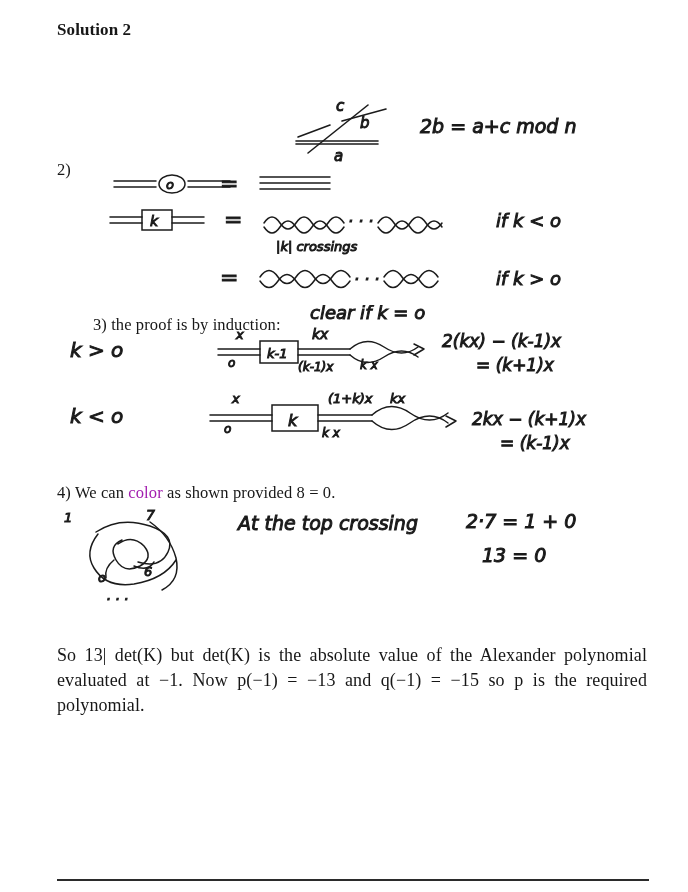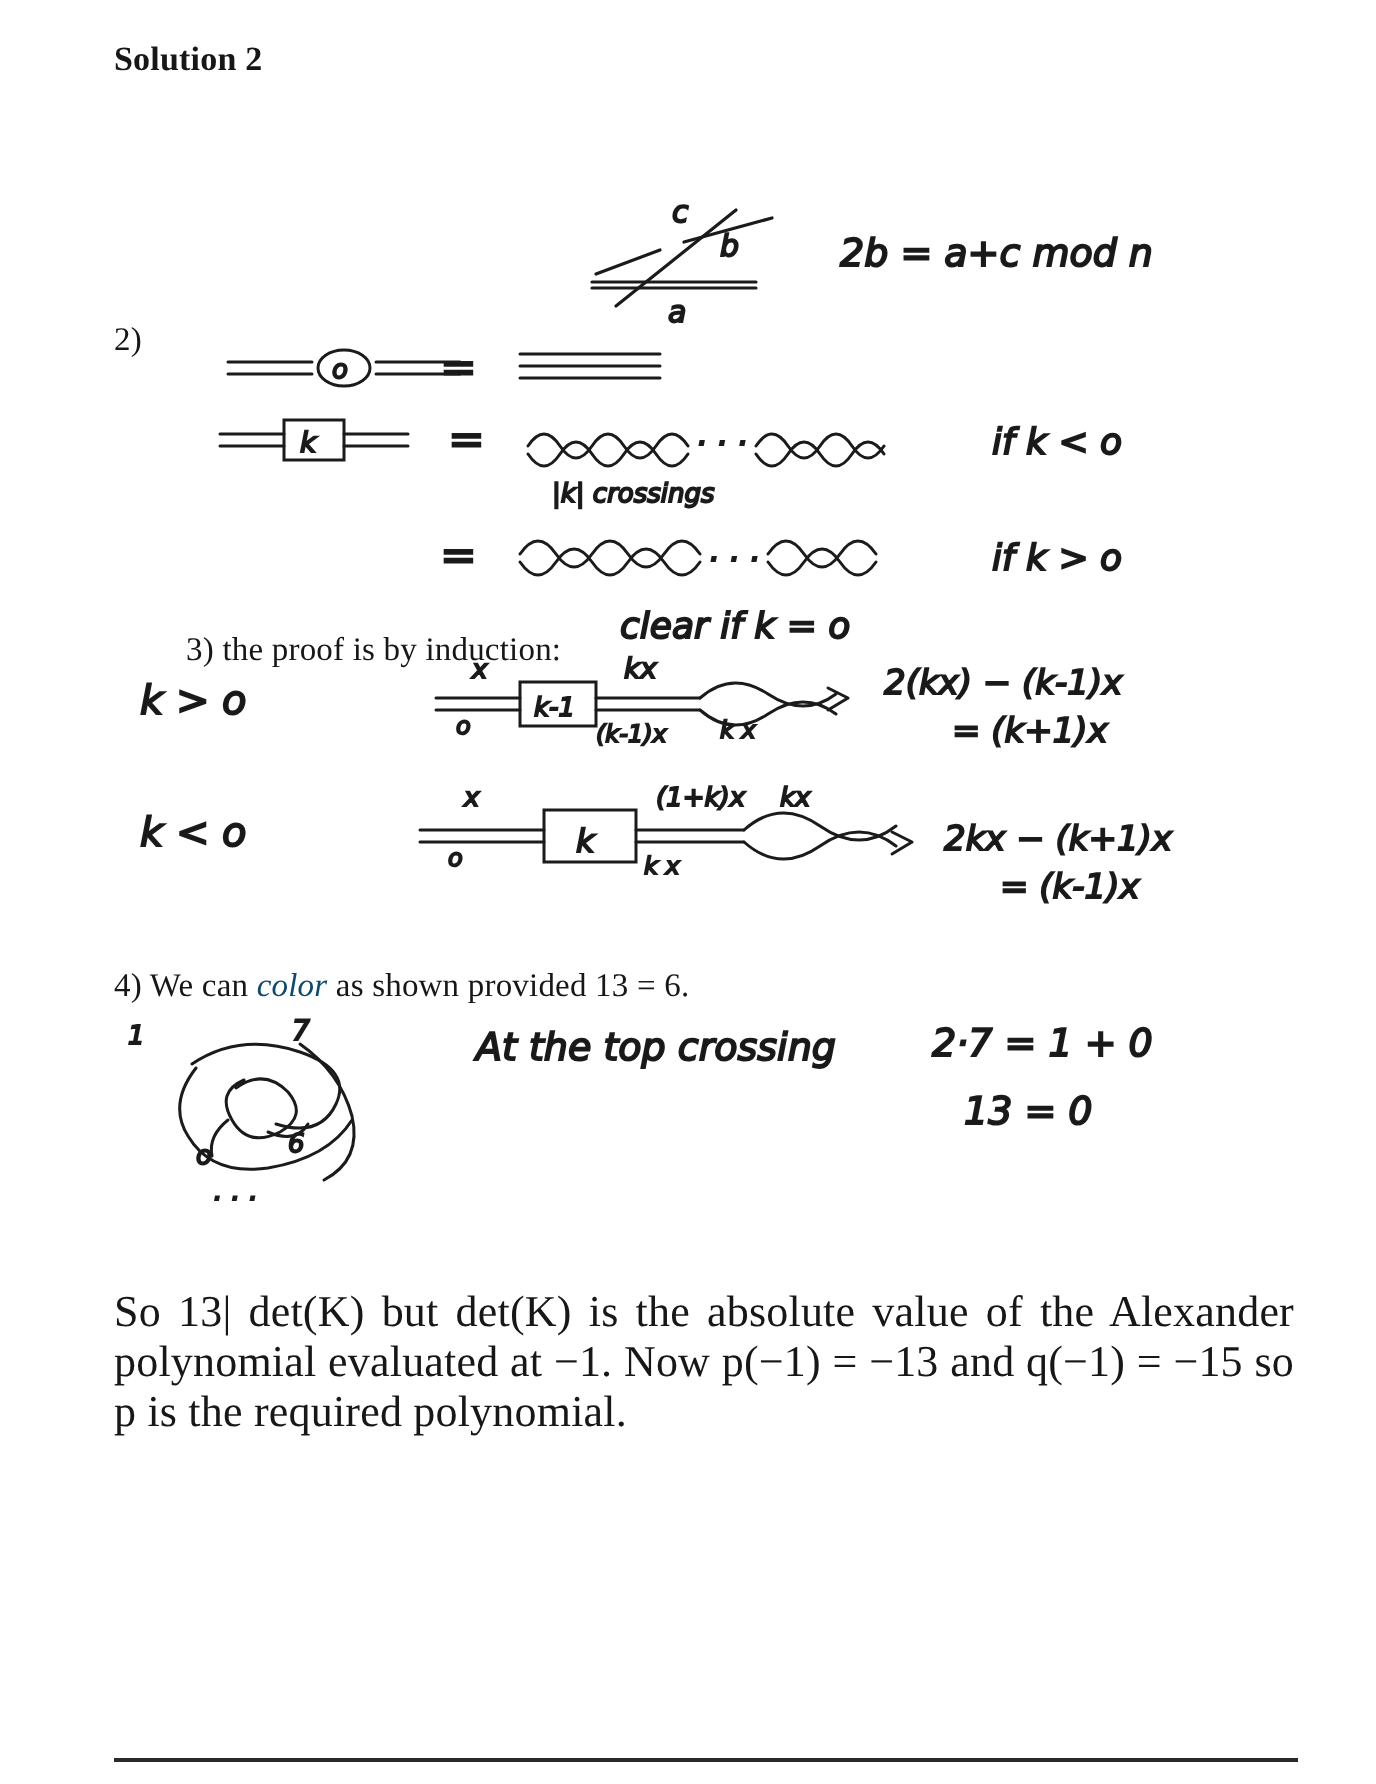--- a/index.html
+++ b/index.html
@@ -53,40 +53,39 @@
   }
   #item4-label {
     left: 57px;
     top: 483px;
     font-size: 16.5px;
   }
   #closing {
     left: 57px;
     top: 643px;
     width: 590px;
-    font-size: 22px;
+    font-size: 18px;
     line-height: 25px;
     text-align: justify;
   }
   .ink {
     position: absolute;
     stroke: #1b1b1b;
     fill: none;
   }
   .bottomrule {
     position: absolute;
     left: 57px;
     top: 879px;
     width: 592px;
     height: 2px;
     background: #2b2b2b;
   }
   .colored {
-    color: #0c4a6e;
-    font-style: italic;
+    color: #a21caf;
   }
   svg text {
     font-family: "DejaVu Sans", sans-serif;
     font-style: italic;
     fill: #181818;
   }
 </style>
 </head>
 <body>
 
@@ -195,21 +194,21 @@
     <text x="228" y="121" font-size="16">k</text>
     <text x="268" y="98" font-size="13">(1+k)x</text>
     <text x="262" y="132" font-size="12">k x</text>
     <text x="330" y="98" font-size="13">kx</text>
     <text x="412" y="120" font-size="17">2kx − (k+1)x</text>
     <text x="440" y="144" font-size="17">= (k-1)x</text>
   </svg>
 
   <div class="typeset" id="item4-label">
     <span>4)</span>
-    <span>We can </span><span class="colored">color</span><span> as shown provided 13 = 6.</span>
+    <span>We can </span><span class="colored">color</span><span> as shown provided 8 = 0.</span>
   </div>
 
   <svg class="ink" style="left:58px; top:500px;" width="560" height="110" viewBox="0 0 560 110">
     <g stroke="#1b1b1b" stroke-width="1.5" fill="none" stroke-linecap="round">
       <path d="M38 32 q24 -16 54 -6 q26 9 18 26 q-8 17 -30 10"></path>
       <path d="M40 34 q-14 18 -4 34 q12 20 40 16 q30 -5 42 -24"></path>
       <path d="M60 44 q14 -10 26 2 q10 12 -4 20 q-16 8 -24 -6 q-8 -14 6 -20"></path>
       <path d="M92 22 q20 14 26 36 q5 22 -14 32"></path>
       <path d="M56 60 q-10 8 -8 18"></path>
       <path d="M76 66 q14 6 20 -4"></path>

